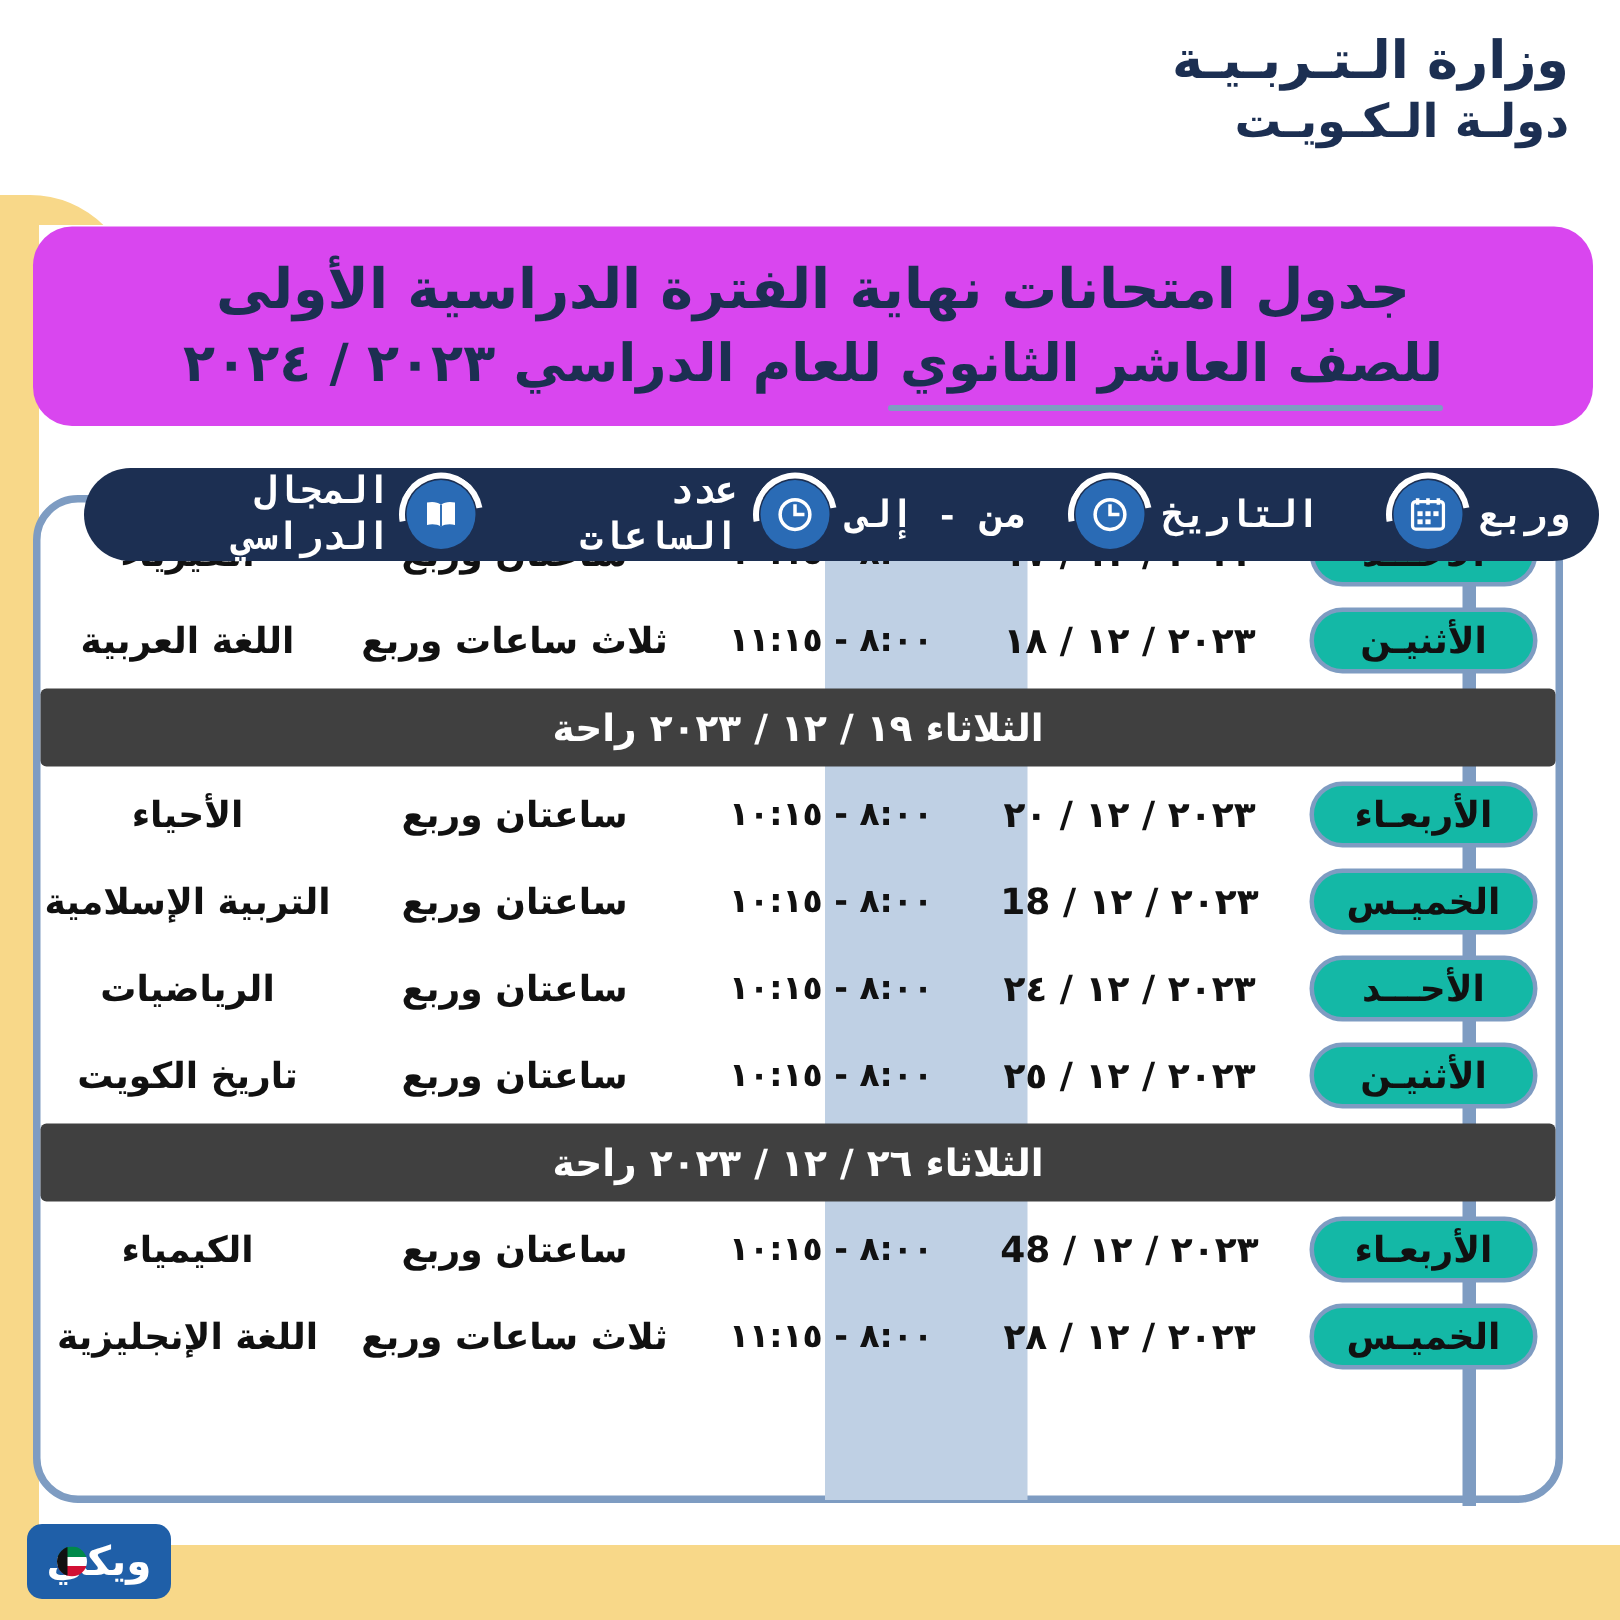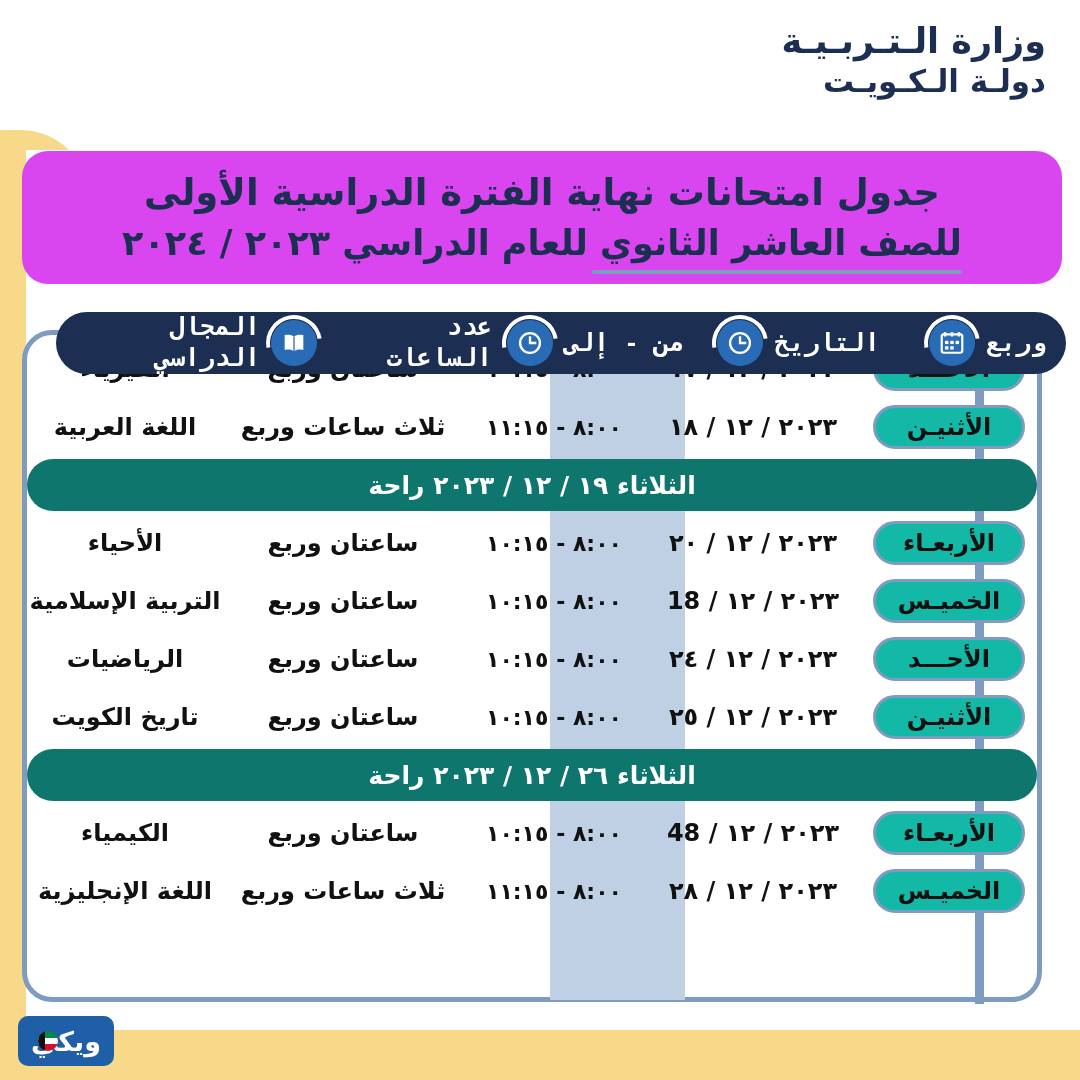--- a/index.html
+++ b/index.html
@@ -136,21 +136,21 @@
     color:#111111;font-size:24px;font-weight:bold;
     position:relative;z-index:3;box-sizing:border-box;
   }
 
   
   .rest-row{
     width:1020px;height:58px;display:flex;align-items:center;justify-content:center;
     position:relative;
   }
   .rest-bar{
-    width:1010px;height:52px;background:#0f766e;border-radius:26px;
+    width:1010px;height:52px;background:#404040;border-radius:4px;
     display:flex;align-items:center;justify-content:center;
     color:#ffffff;font-size:25px;font-weight:bold;position:relative;z-index:4;
   }
 
   
   .gap{height:10px;width:1020px;}
 
   
   .wiki-logo{
     position:absolute;left:18px;bottom:14px;width:96px;height:50px;

